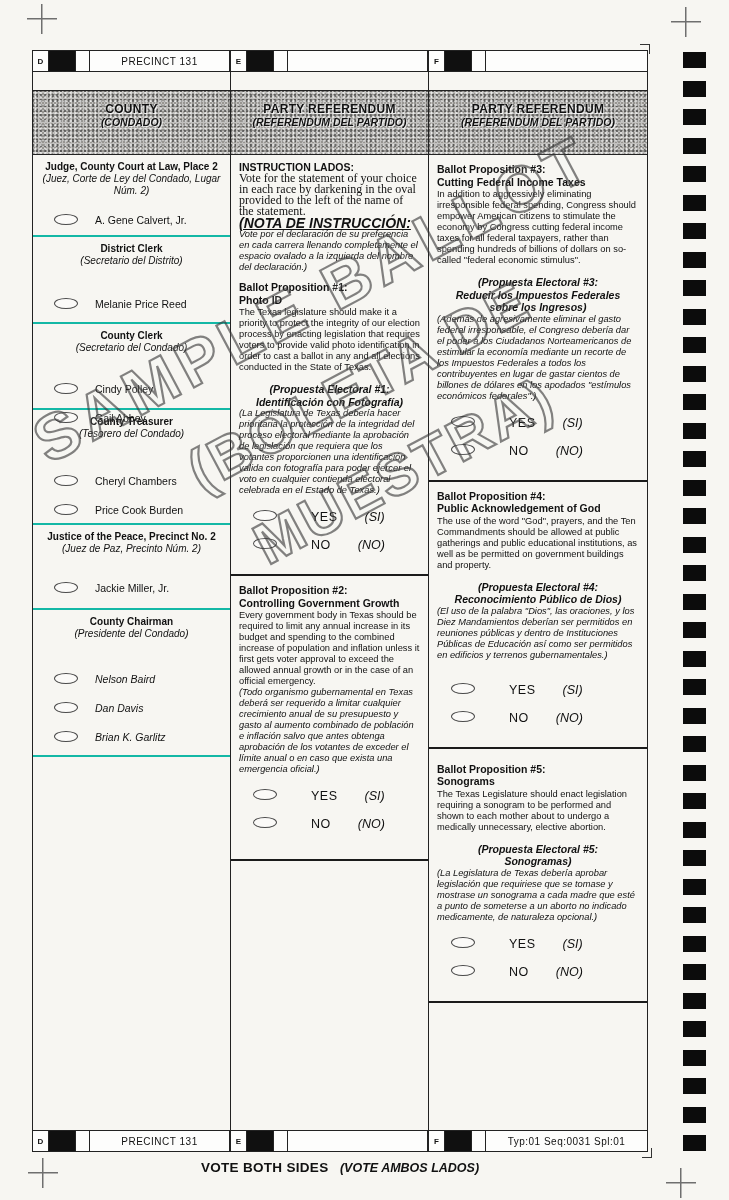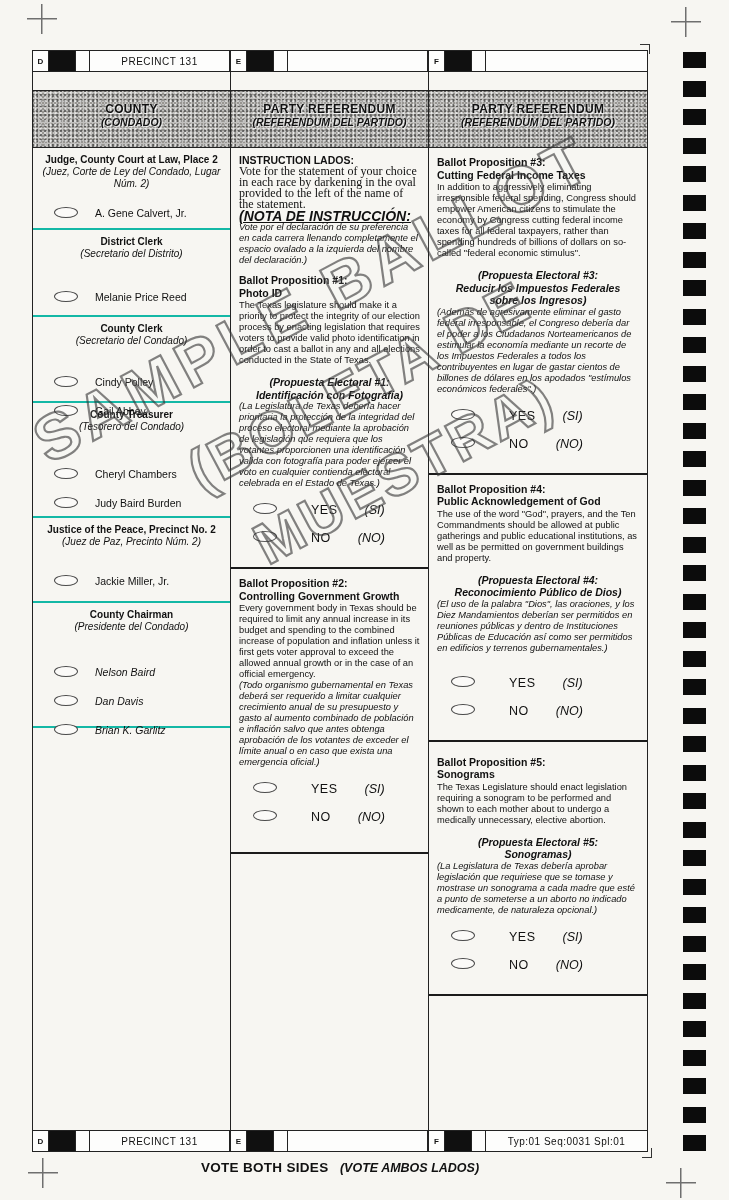--- a/index.html
+++ b/index.html
@@ -27,21 +27,21 @@
   .seg-content{flex:1;display:flex;align-items:center;justify-content:center;
     font-size:10px;letter-spacing:.5px;}
 
   
   .cols{position:absolute;left:32px;top:72px;width:616px;height:1058px;display:flex;
     border-left:1.5px solid #222;box-sizing:border-box;}
   .col{display:flex;flex-direction:column;border-right:1.5px solid #222;box-sizing:border-box;
     overflow:hidden;background:transparent;}
   .col1{width:198px;} .col2{width:198px;} .col3{flex:1;}
   .col-gap{height:18px;border-bottom:0;}
-  .col-head{height:58px;box-sizing:border-box;padding-top:11px;text-align:center;
+  .col-head{height:65px;box-sizing:border-box;padding-top:11px;text-align:center;
     background-color:#989692;
     background-image:
       radial-gradient(rgba(255,255,255,.65) 1px, transparent 1.4px),
       radial-gradient(rgba(40,40,40,.55) 1px, transparent 1.4px),
       radial-gradient(rgba(255,255,255,.4) 1px, transparent 1.2px);
     background-size:5px 4px,4px 5px,3px 3px;
     background-position:0 0,2px 2px,1px 3px;
     border-top:1.2px solid #222;border-bottom:1.2px solid #222;}
   .col-head .t{font-size:12px;font-weight:bold;letter-spacing:.3px;
     text-shadow:0 0 3px rgba(255,255,255,.95),1px 1px 0 rgba(255,255,255,.7);}
@@ -219,37 +219,37 @@
       <div class="race" style="height:115px;">
         <div class="race-title">County Treasurer</div>
         <div class="race-sub">(Tesorero del Condado)</div>
         <div style="margin-top:26px;">
           <div class="cand">
             <span class="oval"></span>
             <span class="cand-name">Cheryl Chambers</span>
           </div>
           <div class="cand">
             <span class="oval"></span>
-            <span class="cand-name">Judy Baird Burden</span>
+            <span class="cand-name">Price Cook Burden</span>
           </div>
         </div>
       </div>
 
       <div class="race" style="height:85px;">
         <div class="race-title">Justice of the Peace, Precinct No. 2</div>
         <div class="race-sub">(Juez de Paz, Precinto Núm. 2)</div>
         <div style="margin-top:18px;">
           <div class="cand">
             <span class="oval"></span>
             <span class="cand-name">Jackie Miller, Jr.</span>
           </div>
         </div>
       </div>
 
-      <div class="race" style="height:125px;">
+      <div class="race" style="height:147px;">
         <div class="race-title">County Chairman</div>
         <div class="race-sub">(Presidente del Condado)</div>
         <div style="margin-top:24px;font-style:italic;">
           <div class="cand">
             <span class="oval"></span>
             <span class="cand-name">Nelson Baird</span>
           </div>
           <div class="cand">
             <span class="oval"></span>
             <span class="cand-name">Dan Davis</span>

